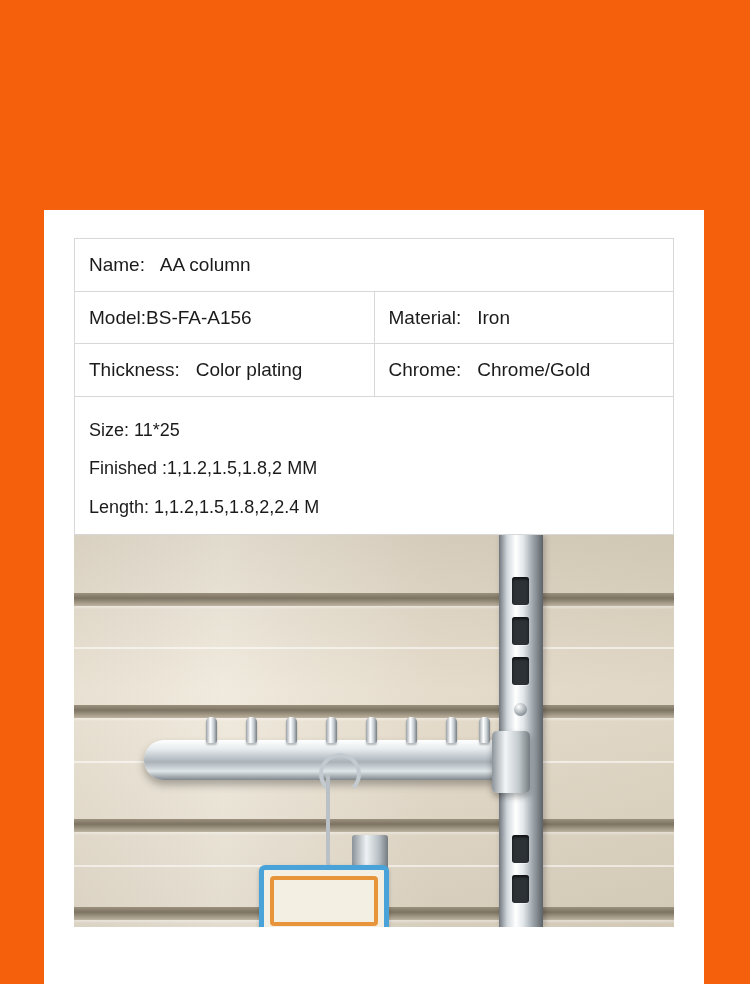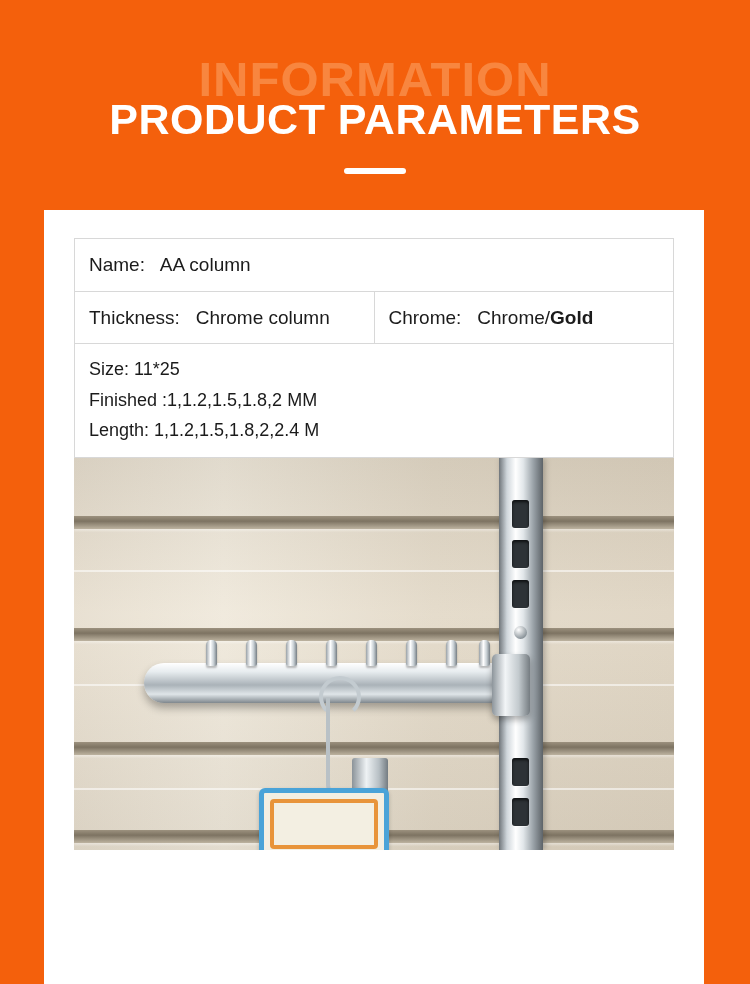--- a/index.html
+++ b/index.html
@@ -78,29 +78,30 @@
     padding: 13px 14px;
     font-size: 19px;
     color: #1b1b1b;
     vertical-align: middle;
     line-height: 1.35;
   }
   .spec-table td.half {
     width: 50%;
   }
   .bold-part {
-    font-weight: bold;
+    font-weight: normal;
   }
   .multiline td {
     padding-top: 10px;
     padding-bottom: 12px;
     font-size: 18px;
   }
   .multiline .line {
     padding: 3px 0;
+    margin-top: 8px;
   }
   
   .photo {
     position: relative;
     margin-top: 0;
     width: 100%;
     height: 392px;
     overflow: hidden;
     background: #cfc6b6;
   }
@@ -237,42 +238,47 @@
     height: 42px;
     background: linear-gradient(90deg, #8b9399 0%, #eef2f4 40%, #b7bfc4 75%, #747c82 100%);
     border-radius: 3px;
   }
 </style>
 </head>
 <body>
 
 <div class="page">
 
-  <div class="header">
-    <div class="header-info">INFORMATION</div>
-    <div class="header-title">PRODUCT PARAMETERS</div>
-    <div class="header-rule"></div>
-  </div>
 
   <div class="card">
 
     <table class="spec-table">
       <tbody>
         <tr>
           <td colspan="2">
             <span>Name:</span>
             <span>&nbsp;</span>
             <span>AA column</span>
           </td>
         </tr>
         <tr>
           <td class="half">
+            <span>Model:</span><span>BS-FA-A156</span>
+          </td>
+          <td class="half">
+            <span>Material:</span>
+            <span>&nbsp;</span>
+            <span>Iron</span>
+          </td>
+        </tr>
+        <tr>
+          <td class="half">
             <span>Thickness:</span>
             <span>&nbsp;</span>
-            <span>Chrome column</span>
+            <span>Color plating</span>
           </td>
           <td class="half">
             <span>Chrome:</span>
             <span>&nbsp;</span>
             <span>Chrome/</span><span class="bold-part">Gold</span>
           </td>
         </tr>
         <tr class="multiline">
           <td colspan="2">
             <div class="line">Size: 11*25</div>

